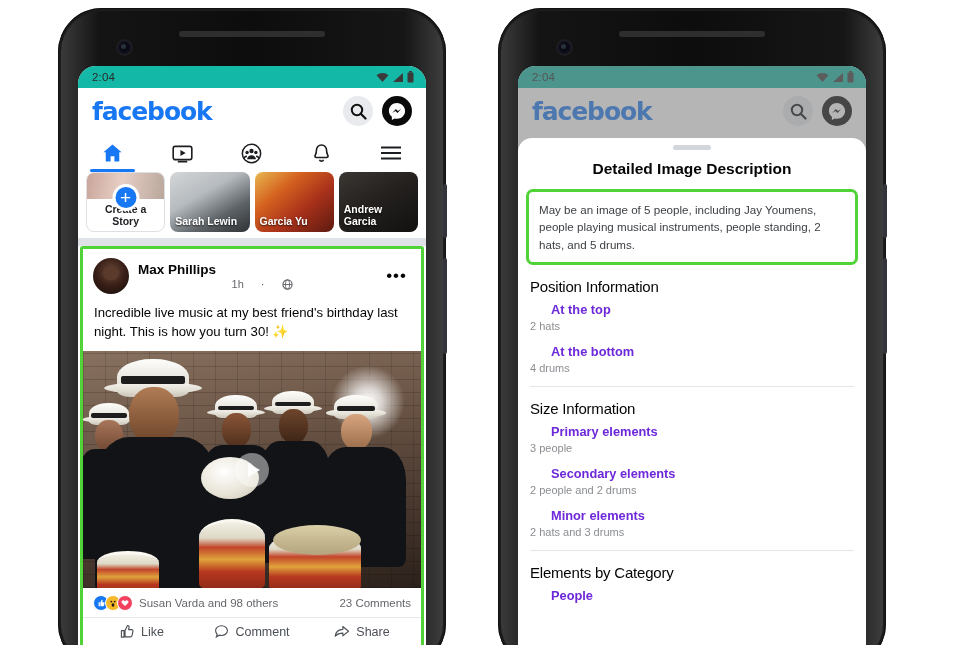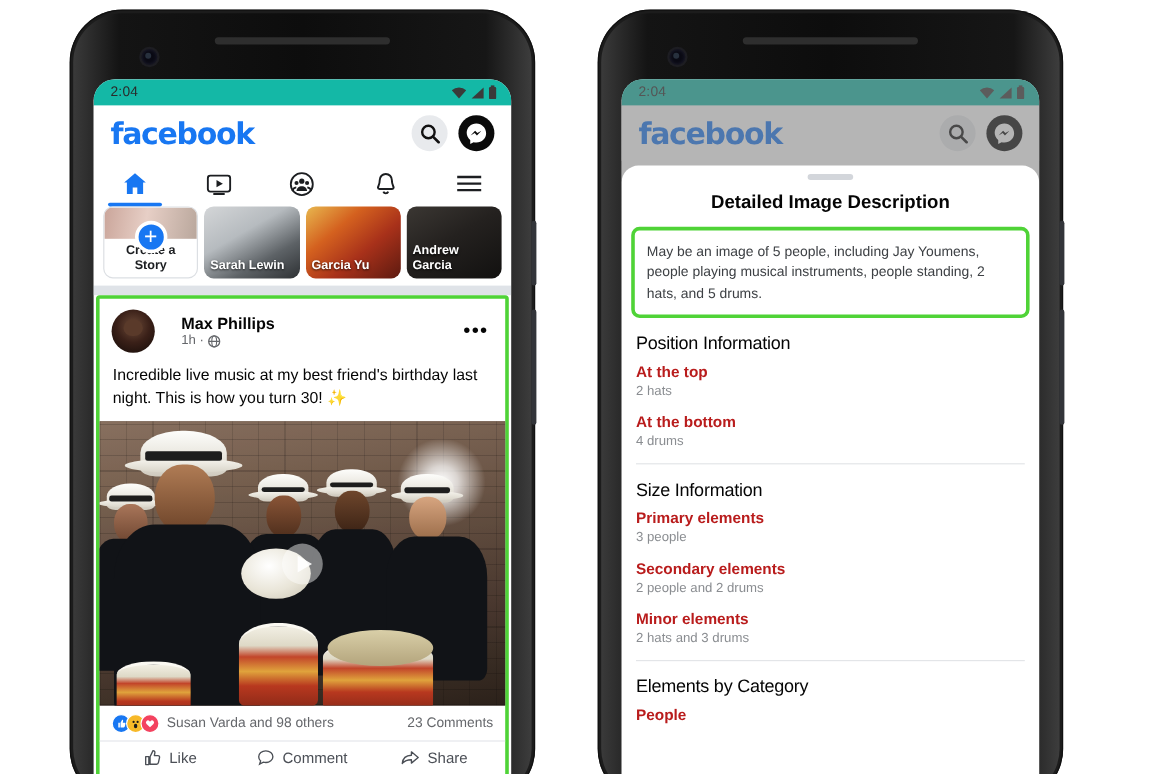--- a/index.html
+++ b/index.html
@@ -150,25 +150,25 @@
   .avatar {
     width: 36px; height: 36px; border-radius: 50%;
     background: radial-gradient(circle at 50% 38%, #6b4a38 0%, #3a2018 48%, #120a07 100%);
     flex-shrink: 0; position: relative; overflow: hidden;
   }
   .avatar::after {
     content:''; position:absolute; left:10px; top:8px;
     width:16px; height:14px; border-radius:50% 50% 45% 45%;
     background: #5a3a2a;
   }
-  .post-meta { margin-left: 22px; flex: 1; }
+  .post-meta { margin-left: 9px; flex: 1; }
   .post-author { font-size: 13.5px; font-weight: bold; color: #050505; }
   .post-sub {
     font-size: 11px; color: #65676b; margin-top: 1px;
-    display: flex; align-items: center; gap: 3px;
+    display: flex; align-items: center; gap: 17px; justify-content: center;
   }
   .dots { color: #050505; font-size: 17px; letter-spacing: 1px; line-height: .7; padding-right: 4px; }
   .post-text {
     font-size: 13.2px; color: #050505; line-height: 1.42;
     padding: 6px 10px 10px 11px;
   }
 
   
   .photo {
     height: 237px; position: relative; overflow: hidden;
@@ -266,21 +266,21 @@
   }
   .desc-box {
     margin: 0 8px; border: 3px solid #4fd337; border-radius: 7px;
     padding: 9px 10px; font-size: 11.6px; color: #3d4044; line-height: 1.5;
   }
   .sect { padding: 0 12px; }
   .sect-title {
     font-size: 15px; font-weight: normal; color: #050505;
     margin: 13px 0 7px 0; letter-spacing: -.2px;
   }
-  .item-label { font-size: 12.8px; font-weight: bold; color: #b91c1c; }
+  .item-label { font-size: 12.8px; font-weight: bold; color: #6d28d9; margin-left: 21px; }
   .item-val { font-size: 11px; color: #8a8d91; margin: 3px 0 12px 0; }
   .divider { height: 1px; background: #e3e5e8; margin: 4px 12px 0 12px; }
 </style>
 </head>
 <body>
 
 <div class="stage">
 
   <div class="phone left">
     <div class="phone-edge"></div>

